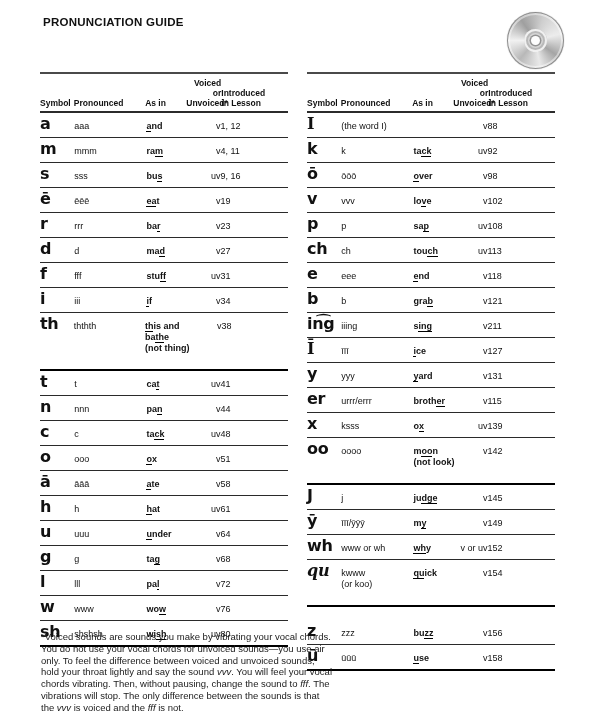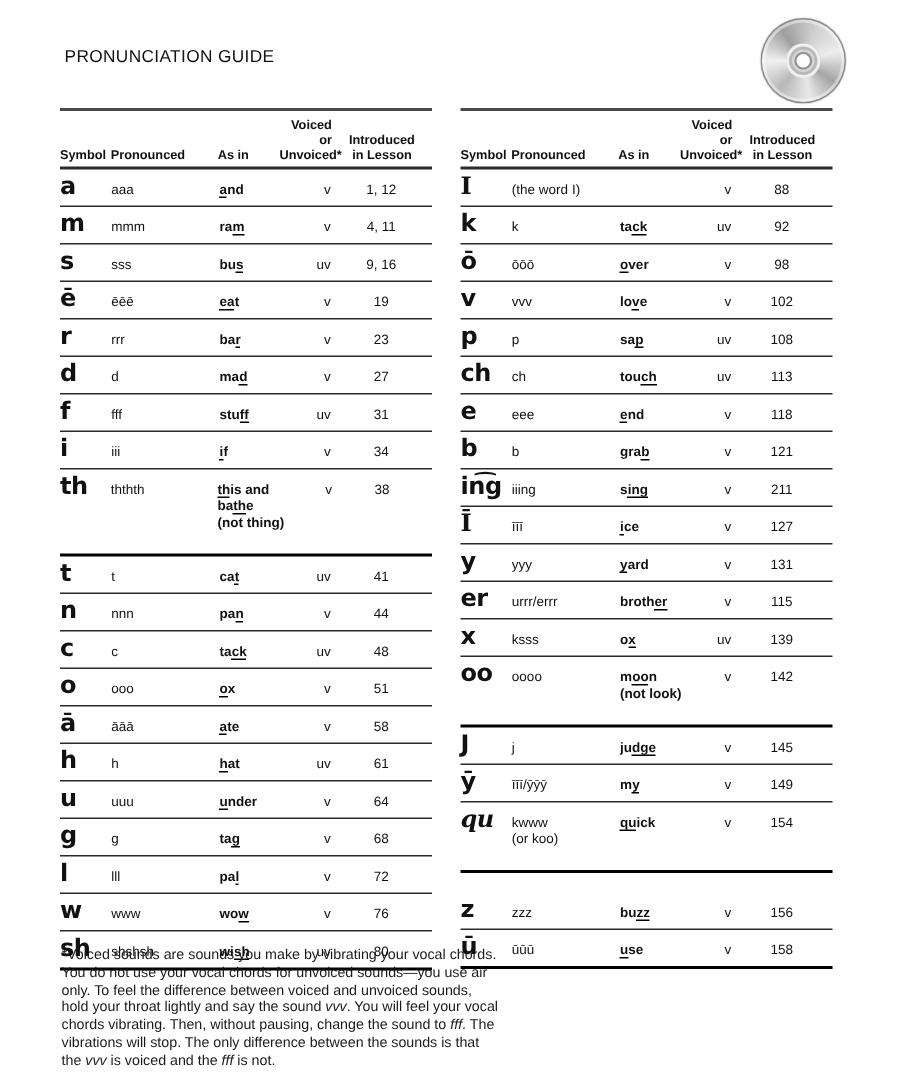--- a/index.html
+++ b/index.html
@@ -1,35 +1,35 @@
 <!DOCTYPE html>
 <html><head>
 <meta charset="utf-8">
 <style>
   html,body{margin:0;padding:0}
   body{width:616px;height:718px;background:#fff;position:relative;
        font-family:"Liberation Sans","DejaVu Sans",sans-serif;color:#111;overflow:hidden}
-  .title{position:absolute;left:43px;top:32px;font-size:11.5px;font-weight:normal;letter-spacing:.25px}
+  .title{position:absolute;left:43px;top:16px;font-size:11.5px;font-weight:bold;letter-spacing:.25px}
   
   .cd{position:absolute;left:507px;top:12px;width:57px;height:57px;border-radius:50%;
       background:conic-gradient(from 20deg,#cfcfcf 0deg,#ececec 55deg,#a5a5a5 105deg,#e8e8e8 150deg,
                  #b8b8b8 200deg,#f1f1f1 250deg,#9f9f9f 305deg,#cfcfcf 360deg);
       box-shadow:inset 0 0 0 1px #8c8c8c, inset 0 0 0 3px rgba(255,255,255,.45), 0 0 1px #999}
   .cd-hub{position:absolute;left:50%;top:50%;width:23px;height:23px;margin:-11.5px 0 0 -11.5px;border-radius:50%;
       background:#d6d6d6;box-shadow:inset 0 0 0 2px #f0f0f0, inset 0 0 0 4px #b9b9b9}
   .cd-hole{position:absolute;left:50%;top:50%;width:9px;height:9px;margin:-4.5px 0 0 -4.5px;border-radius:50%;
       background:#fdfdfd;box-shadow:0 0 0 1.5px #949494}
   
   .ptable{position:absolute;top:72px;width:248px}
   #left-table{left:40px}
   #right-table{left:307px}
   .thead{display:flex;align-items:flex-end;border-top:2px solid #4a4a4a;border-bottom:2px solid #2b2b2b;
          padding:4px 0 3px;font-weight:bold;font-size:8.5px;line-height:1.18}
   .c1{width:37px}.c2{width:78px}.c3{width:45px}
-  .c4{width:35px;text-align:right}.c5{width:73px;text-align:center}
+  .c4{width:35px;text-align:right}.c5{width:73px;}
   .trow{display:flex;align-items:baseline;border-bottom:1px solid #2a2a2a;padding:5px 0;font-size:9px;line-height:11px}
   .tsection .trow:last-child{border-bottom:2px solid #000}
   .sym{font-size:16px;font-weight:bold;line-height:12px;font-family:"DejaVu Sans",sans-serif;letter-spacing:-.3px}
   .sym.serif{font-family:"DejaVu Serif",serif}
   .sym.script{font-family:"DejaVu Serif",serif;font-style:italic}
   .asin{font-weight:bold}
   .asin div,.pron div,.lesson{white-space:nowrap}
   .u{border-bottom:1.5px solid #000;padding-bottom:0}
   .it{font-style:italic}
   .gap-after{padding-bottom:15px}
@@ -473,20 +473,31 @@
         <div class="c1 sym">ȳ</div>
         <div class="c2 pron">
           <div>īīī/ȳȳȳ</div>
         </div>
         <div class="c3 asin">
           <div><span>m</span><span class="u">y</span></div>
         </div>
         <div class="c4 vu">v</div>
         <div class="c5 lesson">149</div>
       </div>
+      <div class="trow">
+        <div class="c1 sym">wh</div>
+        <div class="c2 pron">
+          <div>www or wh</div>
+        </div>
+        <div class="c3 asin">
+          <div><span class="u">wh</span><span>y</span></div>
+        </div>
+        <div class="c4 vu">v or uv</div>
+        <div class="c5 lesson">152</div>
+      </div>
       <div class="trow gap-after">
         <div class="c1 sym script">qu</div>
         <div class="c2 pron">
           <div>kwww</div>
           <div>(or koo)</div>
         </div>
         <div class="c3 asin">
           <div><span class="u">qu</span><span>ick</span></div>
         </div>
         <div class="c4 vu">v</div>

